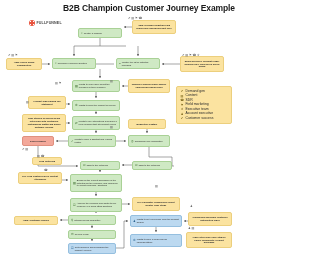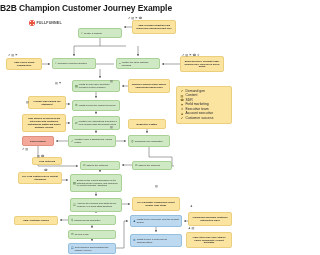--- a/index.html
+++ b/index.html
@@ -3,21 +3,21 @@
 <meta charset="utf-8">
 <style>
   html,body{margin:0;padding:0;}
   body{
     width:235px;height:255px;background:#ffffff;
     font-family:"Liberation Sans",sans-serif;
     overflow:hidden;position:relative;
   }
   #canvas{position:absolute;left:0;top:0;width:235px;height:255px;}
   .title{
-    position:absolute;left:0;top:3px;width:235px;text-align:left;
+    position:absolute;left:0;top:3px;width:235px;text-align:right;
     font-size:8.5px;font-weight:bold;color:#1a1a1a;letter-spacing:-0.1px;
   }
   .logo{
     position:absolute;left:29px;top:20px;display:flex;align-items:center;gap:1.5px;
   }
   .logo-mark{
     width:6px;height:6px;border-radius:50%;
     background:radial-gradient(circle at 50% 50%,#e8543f 0 38%,#ffffff 38% 52%,#e8543f 52% 100%);
     flex:0 0 auto;
   }

